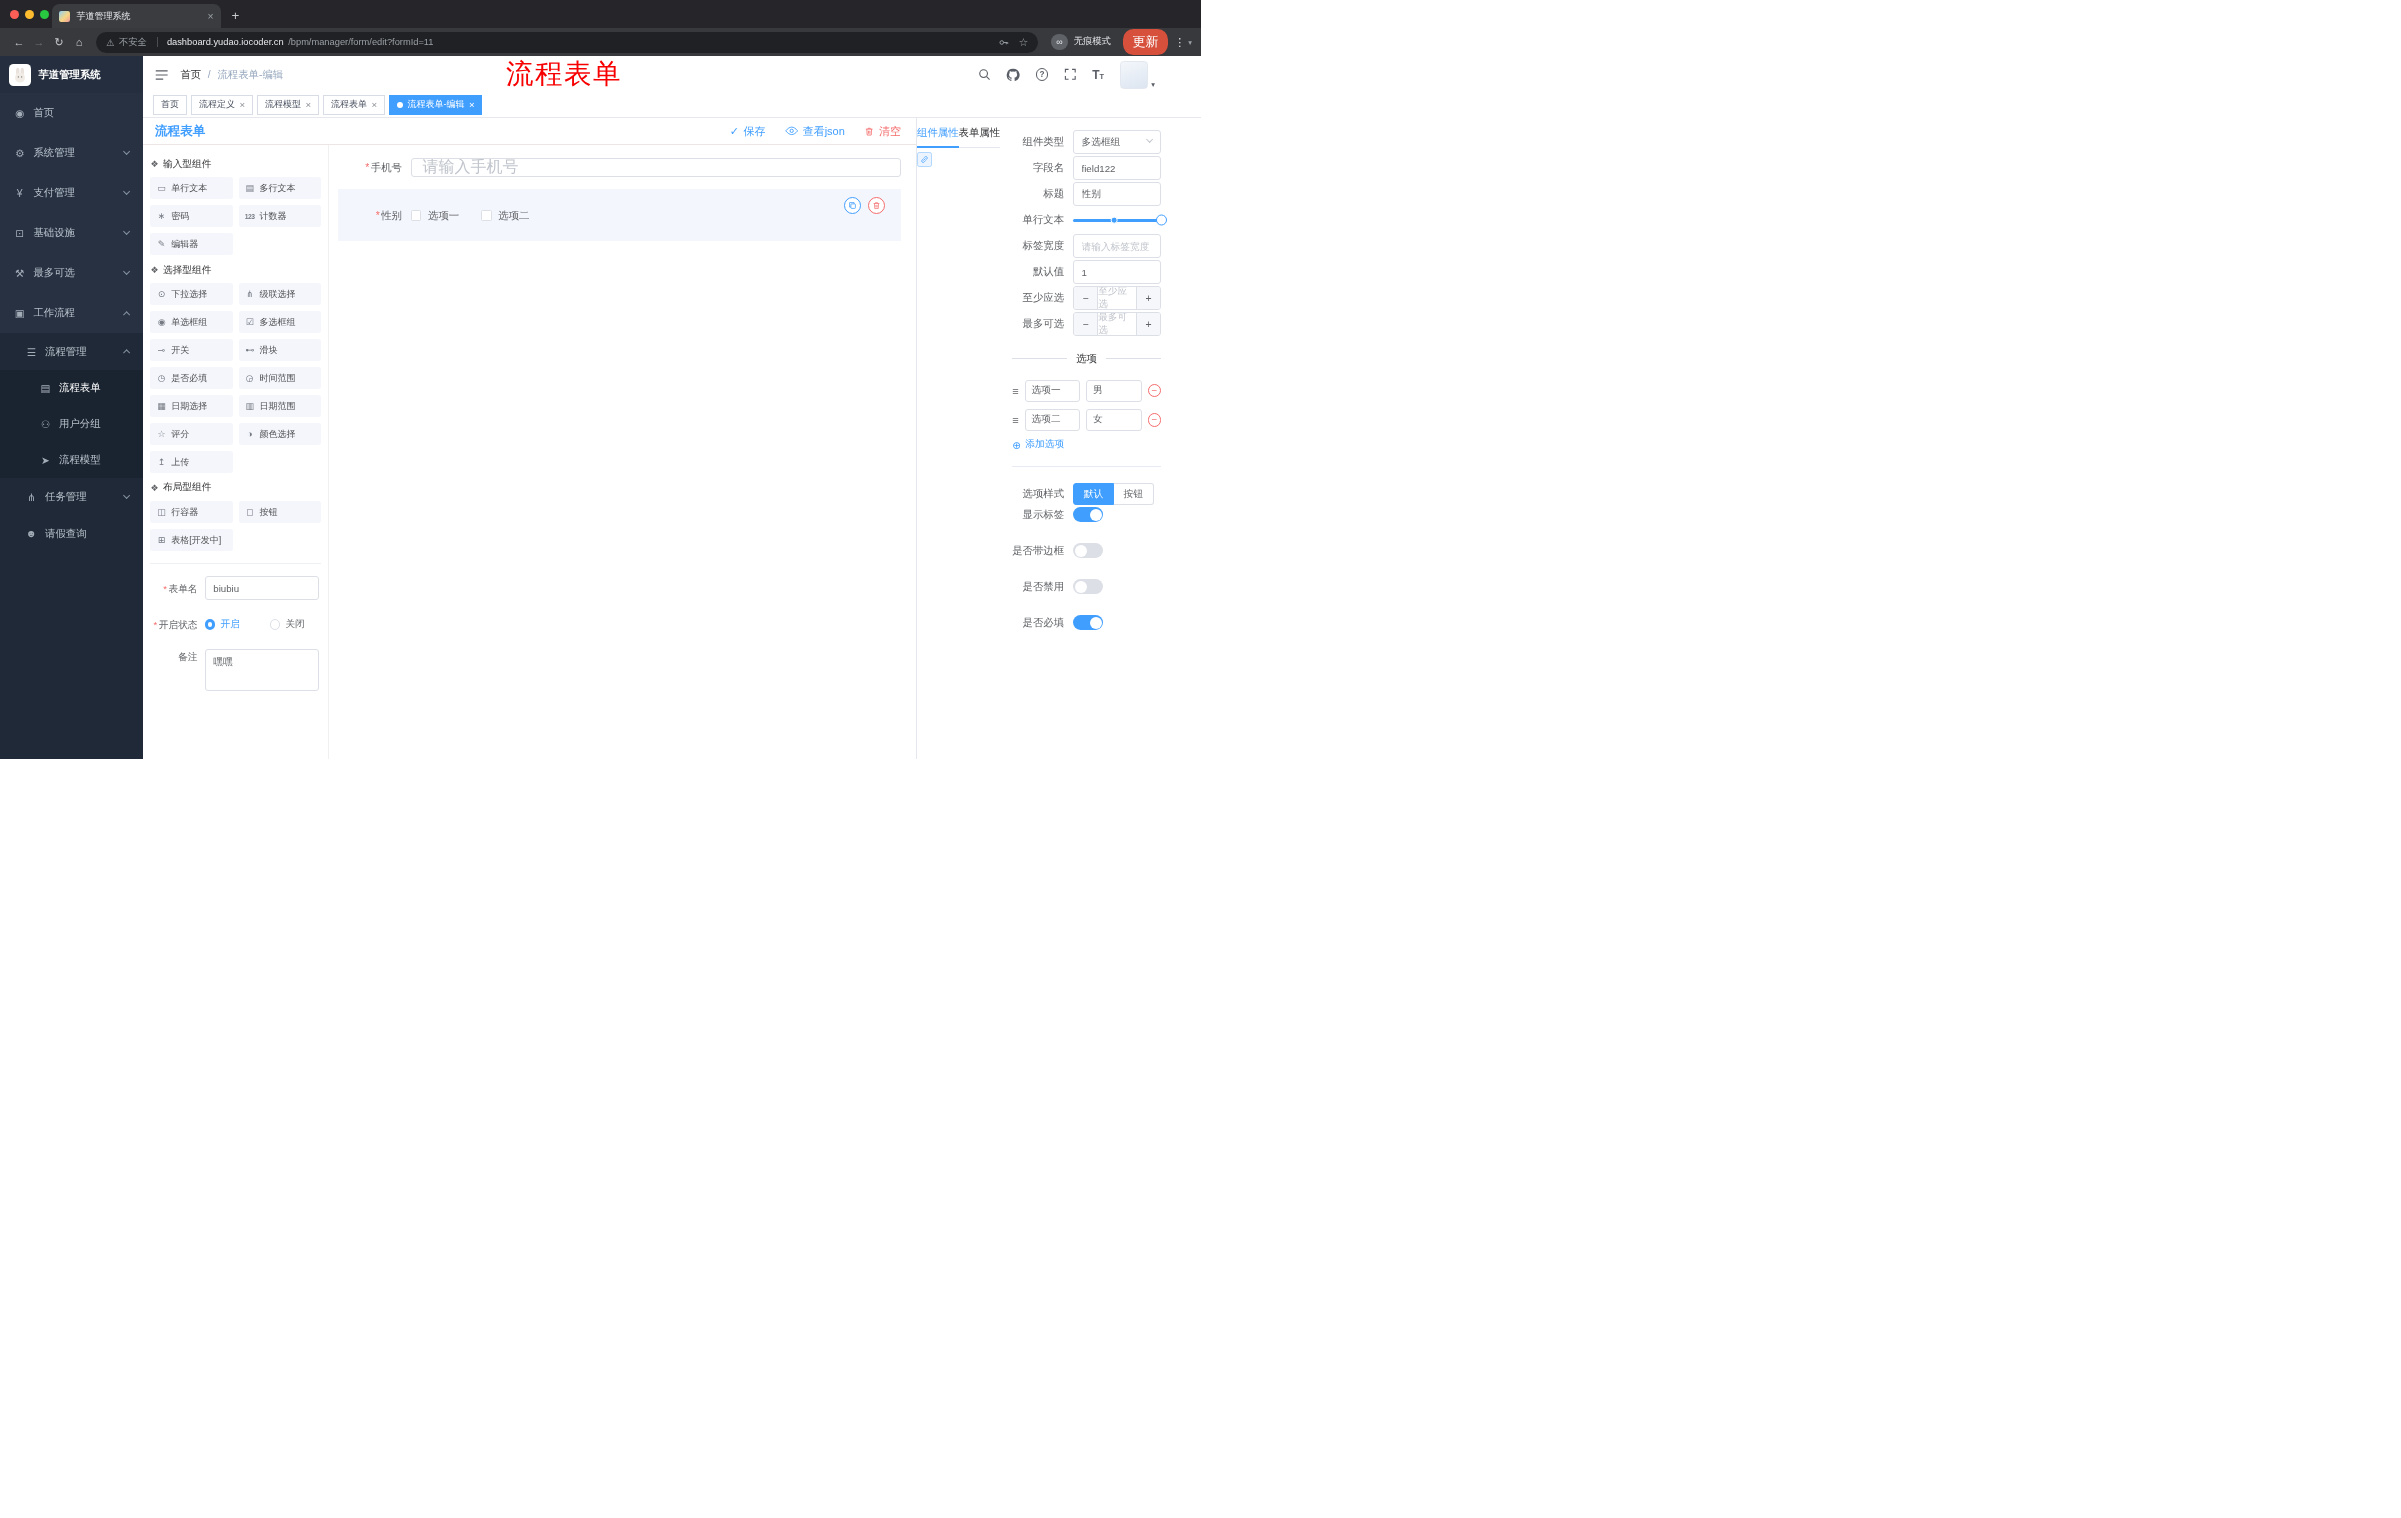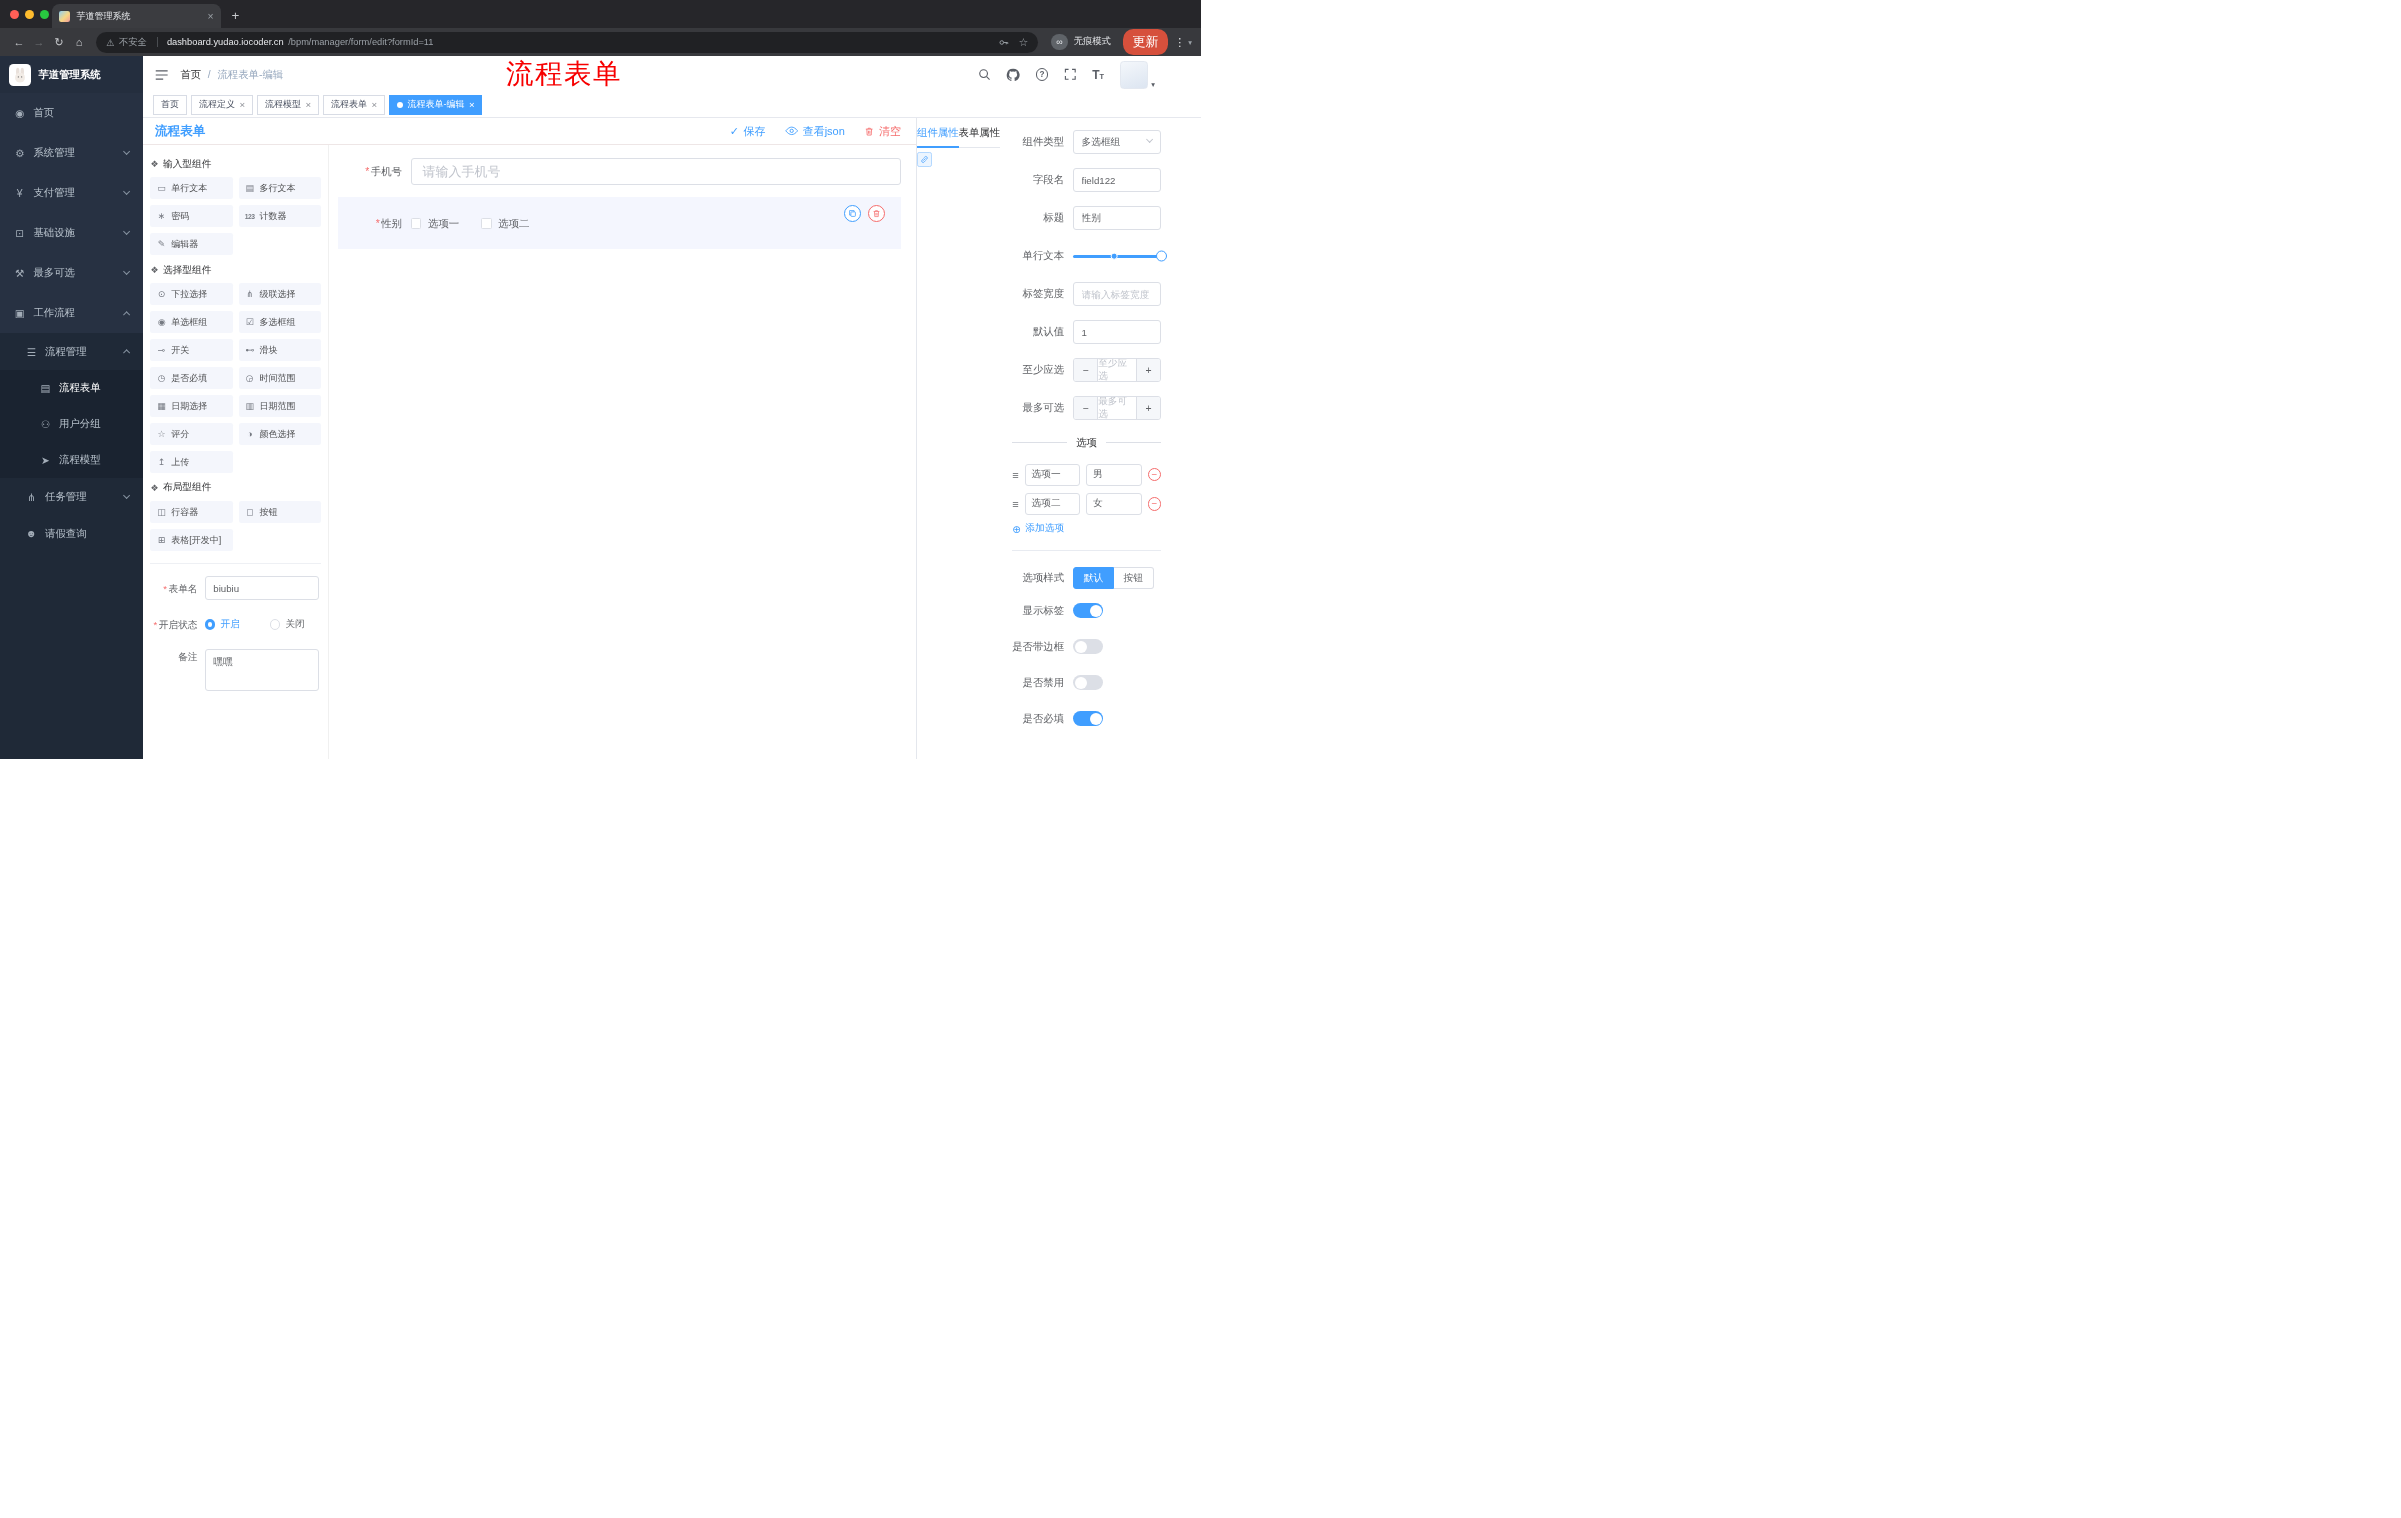--- a/index.html
+++ b/index.html
@@ -100,41 +100,41 @@
 .radios{display:flex;gap:30px;align-items:center}
 .radio{display:flex;align-items:center;gap:5.2px;font-size:9.7px;color:#606266;cursor:pointer}
 .rdot{width:10.4px;height:10.4px;border-radius:50%;border:0.7px solid #dcdfe6;background:#fff;flex-shrink:0}
 .radio.checked{color:#409eff}
 .radio.checked .rdot{border:3px solid #409eff}
 
 
 .canvas{flex:1;padding:10.4px 15px 0 9px;min-width:0}
 .frow{display:flex;align-items:center;padding:3px 0;margin-bottom:6px}
 .flabel{width:73px;flex-shrink:0;text-align:right;padding-right:9px;font-size:10.4px;color:#606266}
-.finput{flex:1;height:27px;border:0.7px solid #dcdfe6;border-radius:3px;padding:0 10.4px;font-size:13px;color:#606266;background:#fff;min-width:0;font-family:Liberation Sans, sans-serif}
+.finput{flex:1;height:19px;border:0.7px solid #dcdfe6;border-radius:3px;padding:0 10.4px;font-size:16px;color:#606266;background:#fff;min-width:0;font-family:Liberation Mono, monospace}
 input::placeholder,textarea::placeholder{color:#c0c4cc}
 .widget{position:relative;background:#f4f6fe;padding:19.3px 0 18px;margin-top:9px}
 .widget .frow{margin:0;padding:0}
 .wactions2{position:absolute;top:7.4px;right:16.3px;display:flex;gap:6.7px}
 .wbtn{width:17px;height:17px;border-radius:50%;background:#fff;display:flex;align-items:center;justify-content:center;cursor:pointer}
 .wbtn.copy{border:0.7px solid #409eff}
 .wbtn.del{border:0.7px solid #f56c6c}
 .cbgroup{display:flex;gap:22px;align-items:center}
 .cbitem{display:flex;align-items:center;gap:6.7px;font-size:10.4px;color:#606266;cursor:pointer}
 .cbox{width:10.4px;height:10.4px;border:0.7px solid #dcdfe6;border-radius:1.5px;background:#fff;flex-shrink:0}
 
 
 .props{width:285px;flex-shrink:0;border-left:0.7px solid #e4e7ed;display:flex;flex-direction:row;position:relative;background:#fff}
 .ptabs{height:30px;display:flex;border-bottom:0.7px solid #e4e7ed;flex-shrink:0}
 .ptab{flex:1;display:flex;align-items:center;justify-content:center;font-size:10.4px;color:#303133;position:relative;cursor:pointer}
 .ptab.active{color:#409eff}
 .ptab.active::after{content:"";position:absolute;left:0;right:0;bottom:-0.7px;height:1.5px;background:#409eff}
 .link-badge{position:absolute;left:0;top:34px;width:15px;height:15px;border:0.7px solid #b3d8ff;background:#ecf5ff;border-radius:2.2px;display:flex;align-items:center;justify-content:center;z-index:3}
 .pbody{flex:1;padding:12px 40px 0 12px;overflow:hidden}
-.prow{display:flex;align-items:center;margin-bottom:14px}
+.prow{display:flex;align-items:center;margin-bottom:2px}
 .plabel{width:61px;flex-shrink:0;text-align:right;padding-right:9px;font-size:10.4px;color:#606266}
 .pctl{flex:1;min-width:0;display:flex;align-items:center}
 .pinput{height:24px;border:0.7px solid #dcdfe6;border-radius:3px;display:flex;align-items:center;padding:0 7.4px;font-size:9.7px;color:#606266;background:#fff;width:100%;font-family:inherit}
 .selchev{width:5.2px;height:5.2px;border-right:1.1px solid #c0c4cc;border-bottom:1.1px solid #c0c4cc;transform:rotate(45deg) translate(-1.5px,-1.5px);margin-left:auto}
 .slider{height:24px;display:flex;align-items:center;width:100%}
 .srunway{flex:1;height:3px;border-radius:1.5px;background:#409eff;position:relative}
 .smark{position:absolute;left:47%;top:50%;transform:translate(-50%,-50%);width:6.7px;height:6.7px;border-radius:50%;background:#409eff;border:0.7px solid #fff}
 .shandle{position:absolute;right:-6px;top:50%;transform:translateY(-50%);width:11px;height:11px;border-radius:50%;background:#fff;border:1.5px solid #409eff}
 .stepper{display:flex;height:24px;border:0.7px solid #dcdfe6;border-radius:3px;overflow:hidden;width:100%}
 .sbtn{width:24px;background:#f5f7fa;display:flex;align-items:center;justify-content:center;color:#606266;font-size:10.4px;cursor:pointer;flex-shrink:0}

